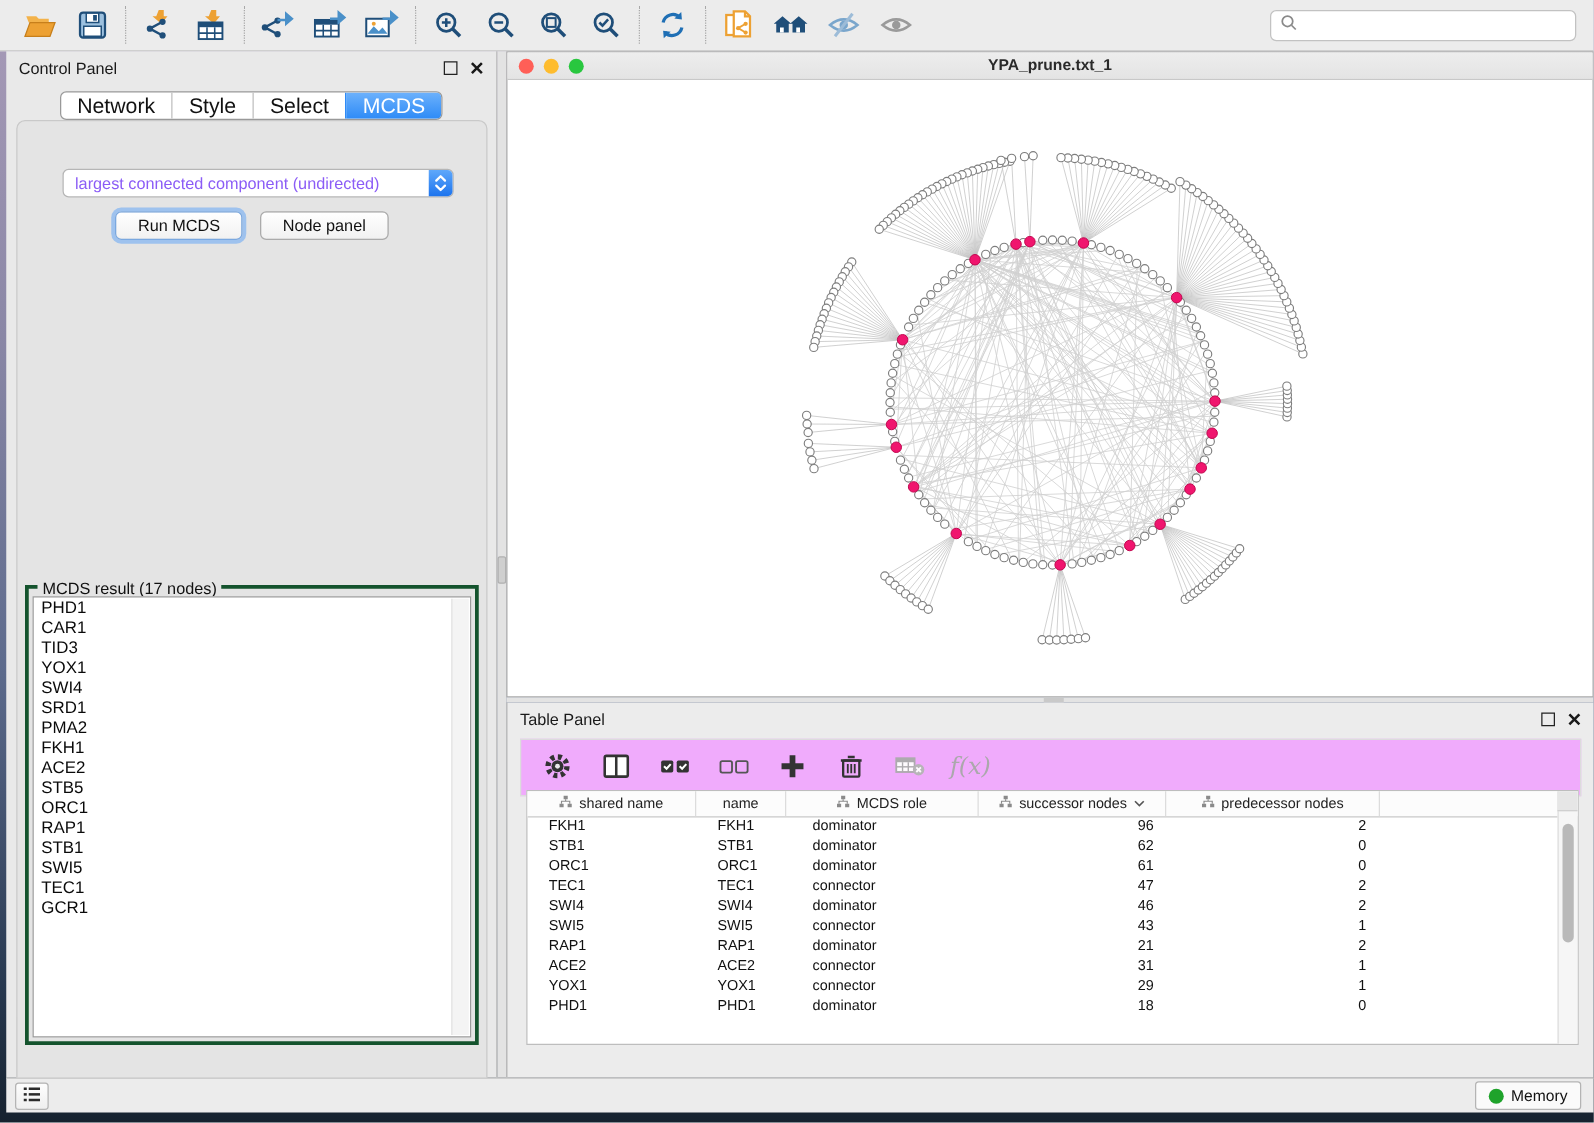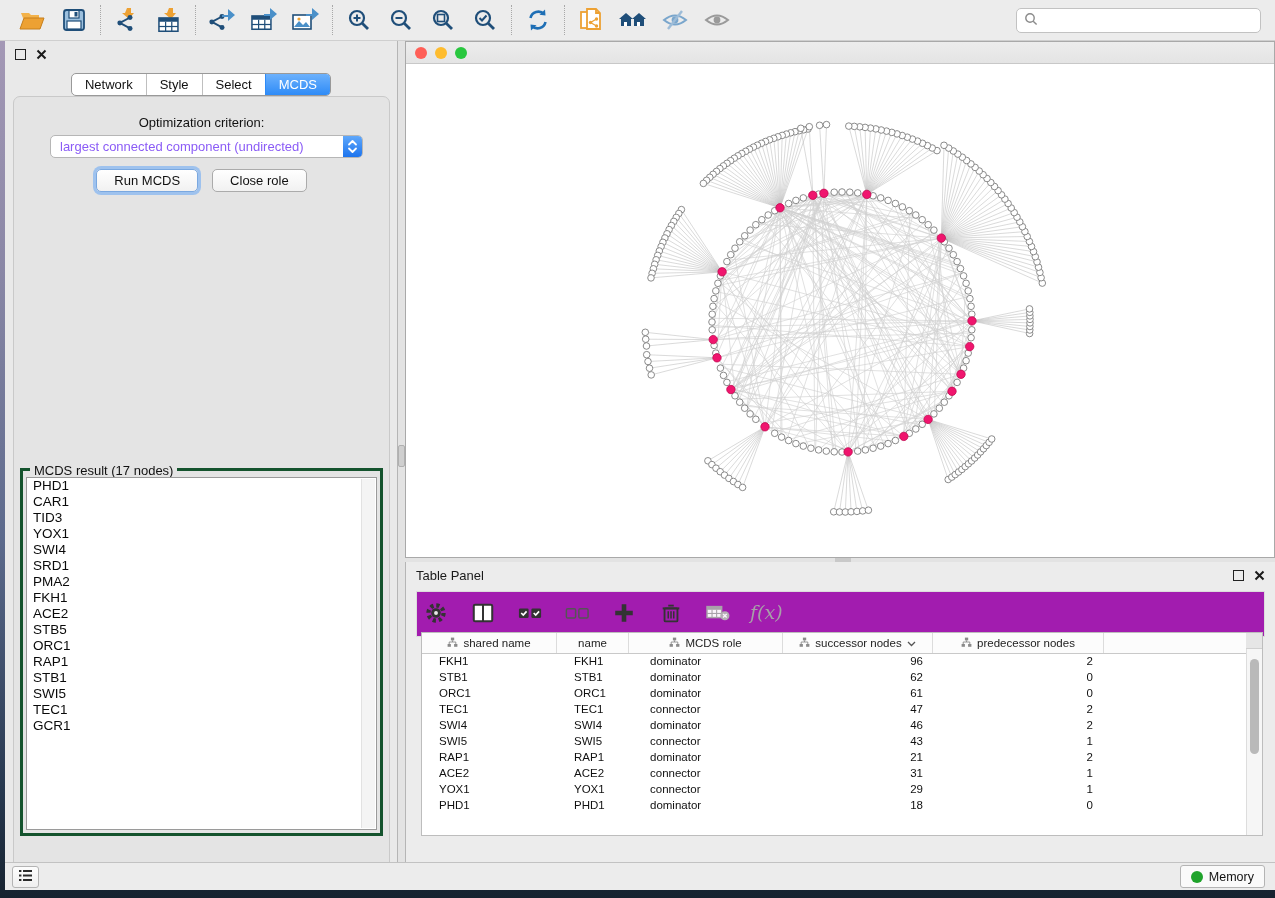--- a/index.html
+++ b/index.html
@@ -23,21 +23,21 @@
   .panel-header{height:26px;display:flex;align-items:center;padding:0 10px;}
   .panel-title{font-size:13px;color:#1a1a1a;flex:1;}
   .win-ctl{display:inline-flex;align-items:center;gap:10px;}
   .float-box{width:9px;height:9px;border:1.6px solid #222;display:inline-block;}
   .close-x svg{display:block;}
 
   .control-panel{position:absolute;left:5px;top:41px;width:393px;height:821px;background:#e9e9e9;
     border-right:1px solid #b5b5b5;box-sizing:border-box;}
   .cp-tabs-wrap{position:absolute;top:32px;left:0;right:0;text-align:center;}
   .seg{display:inline-flex;border:1px solid #999;border-radius:5px;background:#fff;height:21px;overflow:hidden;vertical-align:top;}
-  .seg-btn{padding:0 13px;font-size:13px;line-height:21px;color:#111;border-left:1px solid #bfbfbf;cursor:default;}
+  .seg-btn{padding:0 13px;font-size:17px;line-height:21px;color:#111;border-left:1px solid #bfbfbf;cursor:default;}
   .seg-btn:first-child{border-left:none;}
   .seg-btn.active{background:linear-gradient(#6cb1fc,#2e8bf7);color:#fff;border-left-color:#2e8bf7;}
   .cp-inner{position:absolute;left:8px;top:55px;width:377px;height:786px;background:#e4e4e4;
     border:1px solid #c9c9c9;border-radius:7px;box-sizing:border-box;}
   .opt-label{text-align:center;font-size:13px;color:#111;margin-top:18px;}
   .dropdown{position:absolute;left:36px;top:38px;width:313px;height:23px;background:#fff;border:1px solid #b6b6b6;
     border-radius:5px;box-sizing:border-box;display:flex;align-items:center;}
   .dd-text{flex:1;font-size:13px;color:#8b5cf6;padding-left:9px;white-space:nowrap;overflow:hidden;}
   .dd-stepper{width:19px;height:21px;border-radius:0 4px 4px 0;background:linear-gradient(#5fa8fb,#1d74ee);
     display:flex;align-items:center;justify-content:center;}
@@ -60,22 +60,22 @@
   .traffic{position:absolute;left:9px;top:5px;display:flex;gap:8px;}
   .traffic span{width:12px;height:12px;border-radius:50%;display:inline-block;box-sizing:border-box;}
   .net-title{position:absolute;left:0;right:0;top:3px;text-align:center;font-size:12.5px;font-weight:700;color:#2a2a2a;}
   .net-canvas{position:absolute;left:0;top:21px;width:868px;height:494px;}
 
   .h-splitter{position:absolute;left:405px;top:558px;width:870px;height:4px;background:#e3e3e3;}
   .h-grip{position:absolute;left:430px;top:0;width:16px;height:4px;background:#c9c9c9;}
 
   .table-panel{position:absolute;left:405px;top:562px;width:870px;height:300px;background:#ececec;
     border-left:1px solid #b5b5b5;box-sizing:border-box;}
-  .tp-toolbar{position:absolute;left:10px;right:10px;top:29px;height:46px;background:#a21caf;
-    border:1px solid #dcdcdc;display:flex;align-items:center;gap:9px;box-sizing:border-box;}
+  .tp-toolbar{position:absolute;left:10px;right:10px;top:29px;height:46px;background:#f0abfc;
+    border:1px solid #dcdcdc;display:flex;align-items:center;gap:9px;padding-left:10px;box-sizing:border-box;}
   .tp-btn{width:38px;height:38px;border:none;background:transparent;display:flex;align-items:center;justify-content:center;padding:0;}
   .tp-btn.disabled{opacity:.95;}
   .data-table{position:absolute;left:15px;right:12px;top:70px;height:204px;background:#fff;border:1px solid #bdbdbd;box-sizing:border-box;}
   .t-header{display:flex;height:20px;border-bottom:1px solid #c9c9c9;background:#fcfcfc;}
   .th-cell{display:flex;align-items:center;justify-content:center;gap:5px;font-size:11.5px;color:#222;
     border-right:1px solid #dcdcdc;box-sizing:border-box;white-space:nowrap;overflow:hidden;}
   .th-fill{flex:1;border-right:none;}
   .t-body{position:absolute;left:0;top:20px;right:16px;bottom:0;overflow:hidden;}
   .t-row{display:flex;height:16px;align-items:center;}
   .td-cell{font-size:11.5px;color:#111;box-sizing:border-box;white-space:nowrap;overflow:hidden;}
@@ -299,49 +299,49 @@
           <circle cx="6" cy="6" r="4.2" fill="none" stroke="#8a8a8a" stroke-width="1.4"></circle>
           <line x1="9.2" y1="9.2" x2="12.6" y2="12.6" stroke="#8a8a8a" stroke-width="1.4"></line>
         </svg>
     </span>
     <input placeholder="" style="">
   </div>
 </div>
 
 <div class="control-panel">
   <div class="panel-header">
+    <span class="panel-title">Control Panel</span>
     <span class="win-ctl">
       <span class="float-box"></span>
       <span class="close-x">
           <svg width="11" height="11" viewBox="0 0 11 11">
             <path d="M1.5 1.5l8 8M9.5 1.5l-8 8" stroke="#1a1a1a" stroke-width="2"></path>
           </svg>
         </span>
     </span>
   </div>
   <div class="cp-tabs-wrap"><span id="cp-tabs" class="seg">
         <span class="seg-btn">Network</span>
         <span class="seg-btn">Style</span>
         <span class="seg-btn">Select</span>
         <span class="seg-btn active">MCDS</span>
       </span></div>
   <div class="cp-inner">
-    <div class="opt-label">Optimization criterion:</div>
     <div class="dropdown">
       <span class="dd-text">largest connected component (undirected)</span>
       <span class="dd-stepper">
         <svg width="11" height="15" viewBox="0 0 11 15">
             <path d="M2 5.5L5.5 2 9 5.5" fill="none" stroke="#fff" stroke-width="1.8" stroke-linecap="round" stroke-linejoin="round"></path>
             <path d="M2 9.5L5.5 13 9 9.5" fill="none" stroke="#fff" stroke-width="1.8" stroke-linecap="round" stroke-linejoin="round"></path>
           </svg>
       </span>
     </div>
     <div class="btn-row">
       <button class="mac-btn focus">Run MCDS</button>
-      <button class="mac-btn">Close role</button>
+      <button class="mac-btn">Node panel</button>
     </div>
     <div class="group-box">
       <span class="group-legend">MCDS result (17 nodes)</span>
       <div class="result-list" id="result-list">
           <div class="result-item">PHD1</div>
           <div class="result-item">CAR1</div>
           <div class="result-item">TID3</div>
           <div class="result-item">YOX1</div>
           <div class="result-item">SWI4</div>
           <div class="result-item">SRD1</div>
@@ -365,20 +365,21 @@
     <span class="v-grip"></span>
   </div>
 
 <div class="network-window">
   <div class="net-titlebar">
     <span class="traffic">
       <span id="tl-red" style="background: rgb(255, 95, 87);"></span>
       <span id="tl-yellow" style="background: rgb(254, 188, 46);"></span>
       <span id="tl-green" style="background: rgb(41, 199, 63);"></span>
     </span>
+    <span class="net-title">YPA_prune.txt_1</span>
   </div>
   <div class="net-canvas" id="net-canvas"><svg width="868" height="494" viewBox="0 0 868 494">
         <g stroke="#a3a3a3" stroke-width="0.65" opacity="0.5">
           <line x1="374.0" y1="144.8" x2="329.4" y2="333.5"></line>
           <line x1="374.0" y1="144.8" x2="396.4" y2="135.2"></line>
           <line x1="374.0" y1="144.8" x2="310.6" y2="293.1"></line>
           <line x1="374.0" y1="144.8" x2="565.6" y2="269.5"></line>
           <line x1="374.0" y1="144.8" x2="374.9" y2="373.8"></line>
           <line x1="374.0" y1="144.8" x2="308.2" y2="282.7"></line>
           <line x1="374.0" y1="144.8" x2="524.9" y2="353.8"></line>

